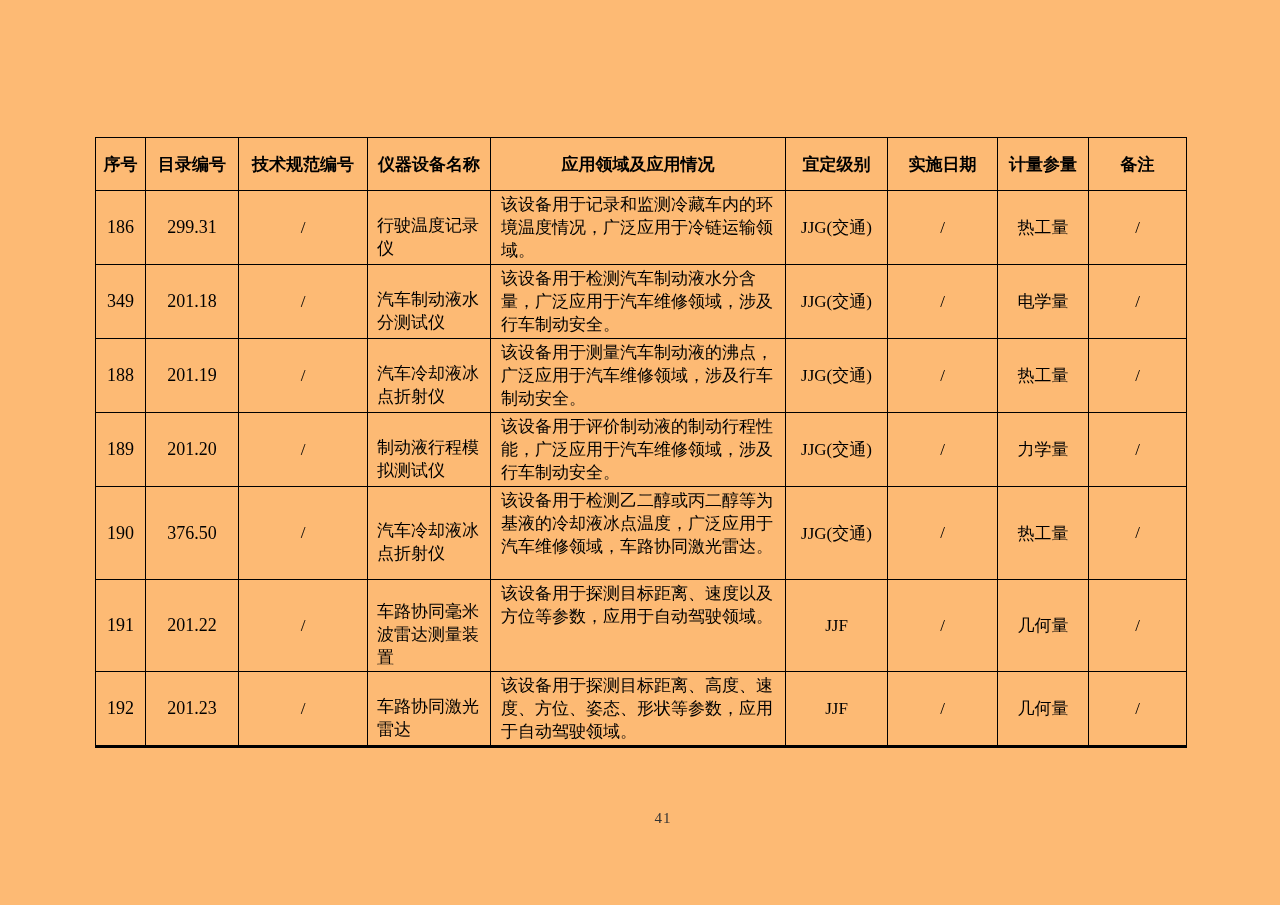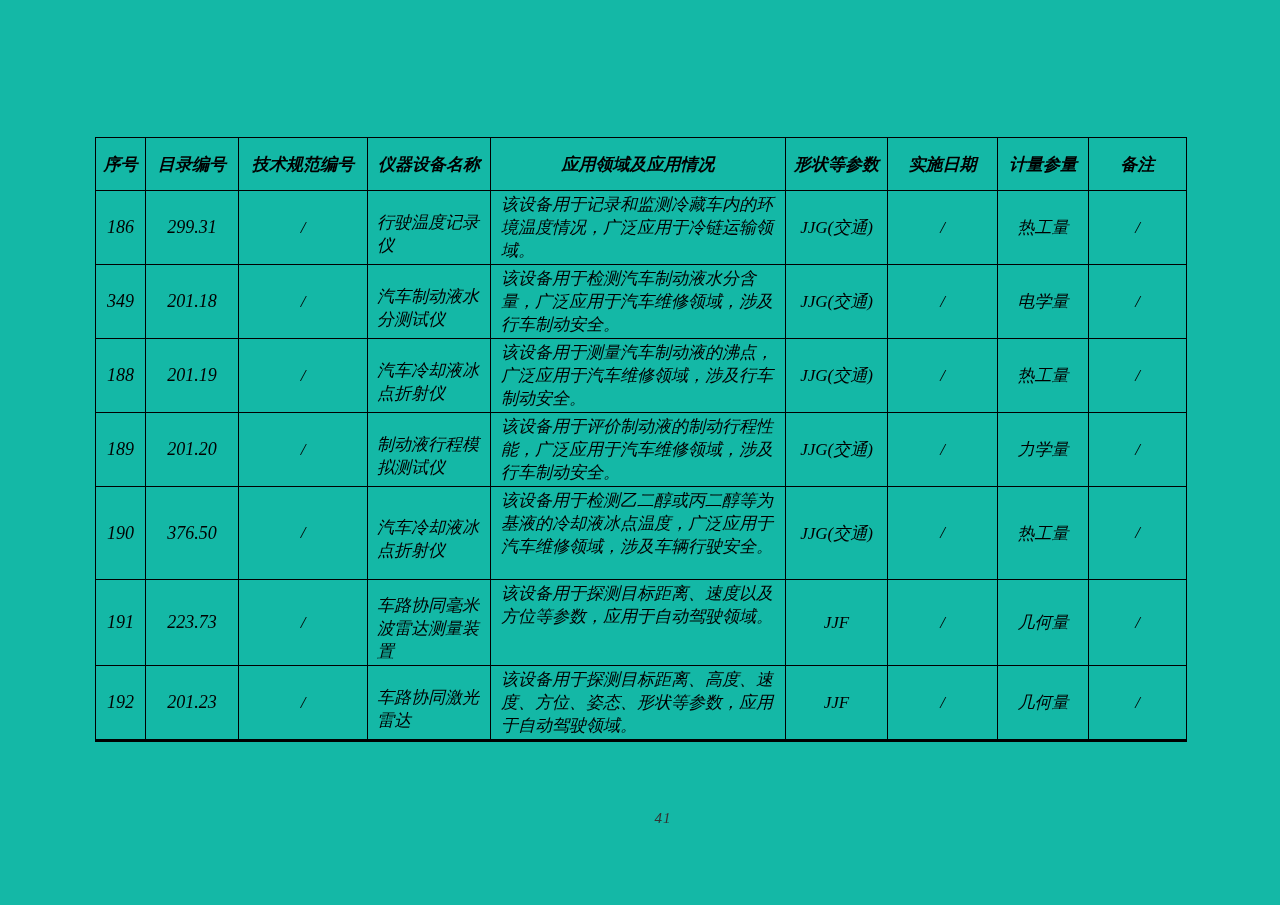--- a/index.html
+++ b/index.html
@@ -12,22 +12,21 @@
     height: 905px;
     font-family: "Liberation Serif", "DejaVu Serif", serif;
     color: #000000;
     position: relative;
     overflow: hidden;
   }
   .page {
     position: relative;
     width: 1280px;
     height: 905px;
-    background: #14b8a6;
-    font-style: italic;
+    background: #fdba74;
   }
   table.catalog {
     position: absolute;
     left: 95px;
     top: 137px;
     width: 1091px;
     border-collapse: collapse;
     table-layout: fixed;
     border: 1px solid #000;
     border-bottom: 3px solid #000;
@@ -56,21 +55,21 @@
     text-align: center;
     vertical-align: middle;
     font-size: 18px;
     padding: 18px 2px;
   }
   td.c-name {
     text-align: left;
     vertical-align: middle;
     font-size: 17px;
     line-height: 23px;
-    padding: 14px 5px 2px 9px;
+    padding: 20px 5px 2px 9px;
   }
   td.c-app {
     text-align: left;
     vertical-align: top;
     font-size: 17px;
     line-height: 23px;
     padding: 2px 8px 2px 10px;
   }
   tr.h72 { height: 72px; }
   tr.h93 { height: 93px; }
@@ -105,21 +104,21 @@
       <col style="width:91px">
       <col style="width:98px">
     </colgroup>
     <thead>
       <tr>
         <th>序号</th>
         <th>目录编号</th>
         <th>技术规范编号</th>
         <th>仪器设备名称</th>
         <th>应用领域及应用情况</th>
-        <th>形状等参数</th>
+        <th>宜定级别</th>
         <th>实施日期</th>
         <th>计量参量</th>
         <th>备注</th>
       </tr>
     </thead>
     <tbody>
       <tr class="h72">
         <td class="c-num">186</td>
         <td class="c-num">299.31</td>
         <td class="c-center">/</td>
@@ -161,29 +160,29 @@
         <td class="c-center">JJG(交通)</td>
         <td class="c-center">/</td>
         <td class="c-center">力学量</td>
         <td class="c-center">/</td>
       </tr>
       <tr class="h93">
         <td class="c-num">190</td>
         <td class="c-num">376.50</td>
         <td class="c-center">/</td>
         <td class="c-name">汽车冷却液冰点折射仪</td>
-        <td class="c-app">该设备用于检测乙二醇或丙二醇等为基液的冷却液冰点温度，广泛应用于汽车维修领域，涉及车辆行驶安全。</td>
+        <td class="c-app">该设备用于检测乙二醇或丙二醇等为基液的冷却液冰点温度，广泛应用于汽车维修领域，车路协同激光雷达。</td>
         <td class="c-center">JJG(交通)</td>
         <td class="c-center">/</td>
         <td class="c-center">热工量</td>
         <td class="c-center">/</td>
       </tr>
       <tr class="h74">
         <td class="c-num">191</td>
-        <td class="c-num">223.73</td>
+        <td class="c-num">201.22</td>
         <td class="c-center">/</td>
         <td class="c-name">车路协同毫米波雷达测量装置</td>
         <td class="c-app">该设备用于探测目标距离、速度以及方位等参数，应用于自动驾驶领域。</td>
         <td class="c-center">JJF</td>
         <td class="c-center">/</td>
         <td class="c-center">几何量</td>
         <td class="c-center">/</td>
       </tr>
       <tr class="h71">
         <td class="c-num">192</td>

